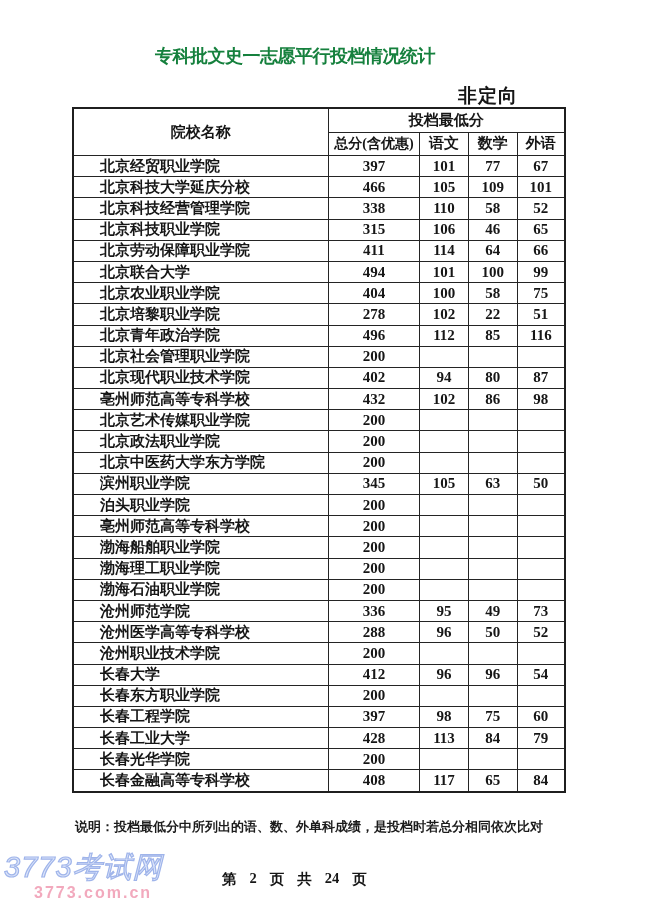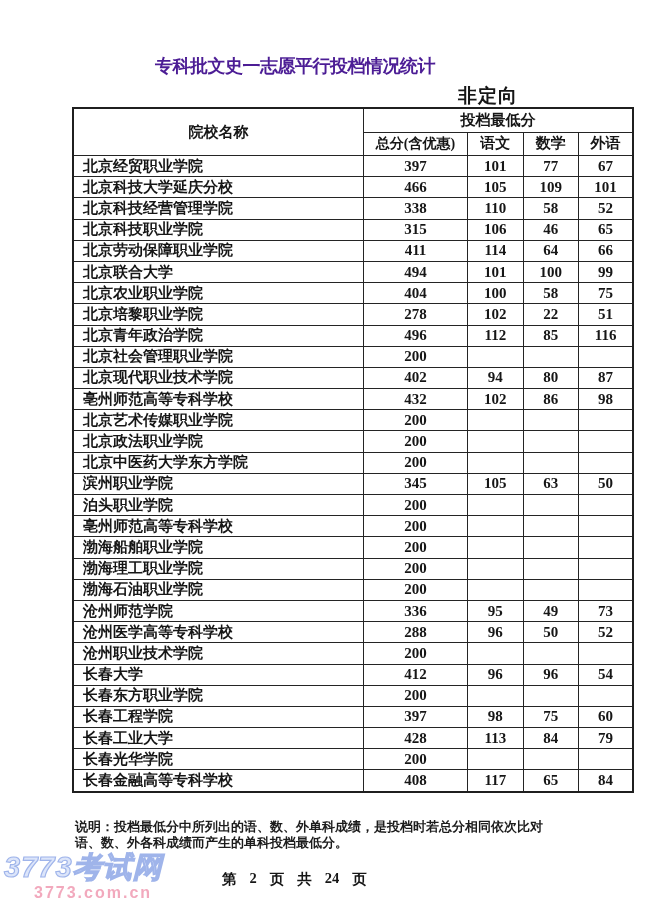--- a/index.html
+++ b/index.html
@@ -8,39 +8,39 @@
     background: #ffffff;
     font-family: "Liberation Serif", "DejaVu Serif", serif;
     color: #1a1a1a;
     position: relative;
     overflow: hidden;
   }
   .page { position: absolute; inset: 0; }
 
   .title {
     position: absolute;
-    top: 54px; left: 0; width: 590px;
+    top: 44px; left: 0; width: 590px;
     text-align: center;
     font-size: 18px; font-weight: 700;
     letter-spacing: -0.5px;
-    color: #4c1d95;
+    color: #15803d;
   }
 
   .subtitle {
     position: absolute;
     top: 83px; left: 458px;
     font-size: 19px; font-weight: 700;
     letter-spacing: 1px;
     color: #161616;
   }
 
   table.score-table {
     position: absolute;
     top: 107px; left: 72px;
-    width: 562px;
+    width: 494px;
     border-collapse: collapse;
     table-layout: fixed;
     border: 2px solid #1f1f1f;
   }
   .score-table th, .score-table td {
     border: 1.5px solid #242424;
     padding: 0;
     font-weight: 700;
     color: #161616;
     overflow: hidden;
@@ -51,21 +51,21 @@
     font-size: 15px;
     text-align: center;
     vertical-align: middle;
   }
   .score-table thead th.total-header { font-size: 14px; margin-left: 28px; }
   .score-table tbody td {
     height: 20.2px;
     font-size: 15px;
     vertical-align: middle;
   }
-  .score-table tbody td.name { text-align: left; padding-left: 9px; }
+  .score-table tbody td.name { text-align: left; padding-left: 26px; }
   .score-table tbody td.num  { text-align: center; }
 
   .note {
     position: absolute;
     top: 819px; left: 75px; width: 505px;
     font-size: 13px; font-weight: 700;
     line-height: 15.5px;
     color: #1c1c1c;
   }
 
@@ -78,21 +78,21 @@
   }
 
   .watermark {
     position: absolute;
     left: 4px; top: 853px;
     font-family: "Liberation Sans", "DejaVu Sans", sans-serif;
     line-height: 1;
     pointer-events: none;
   }
   .wm-name {
-    font-size: 29px; font-weight: 700; font-style: italic;
+    font-size: 29px; font-weight: 400; font-style: italic;
     color: #dce5fa;
     -webkit-text-stroke: 1.2px #9fb4ea;
     letter-spacing: 1px;
   }
   .wm-url {
     margin-top: 3px; margin-left: 30px;
     font-size: 16px; font-weight: 700;
     color: #f2a9bd;
     letter-spacing: 2px;
   }
@@ -335,21 +335,20 @@
           <td class="num">408</td>
           <td class="num">117</td>
           <td class="num">65</td>
           <td class="num">84</td>
         </tr>
       </tbody>
   </table>
 
   <div class="note">
     <div>说明：投档最低分中所列出的语、数、外单科成绩，是投档时若总分相同依次比对</div>
-    <div>语、数、外各科成绩而产生的单科投档最低分。</div>
   </div>
 
   <div class="footer">
     <span>第</span>
     <span>2</span>
     <span>页</span>
     <span>共</span>
     <span>24</span>
     <span>页</span>
   </div>

